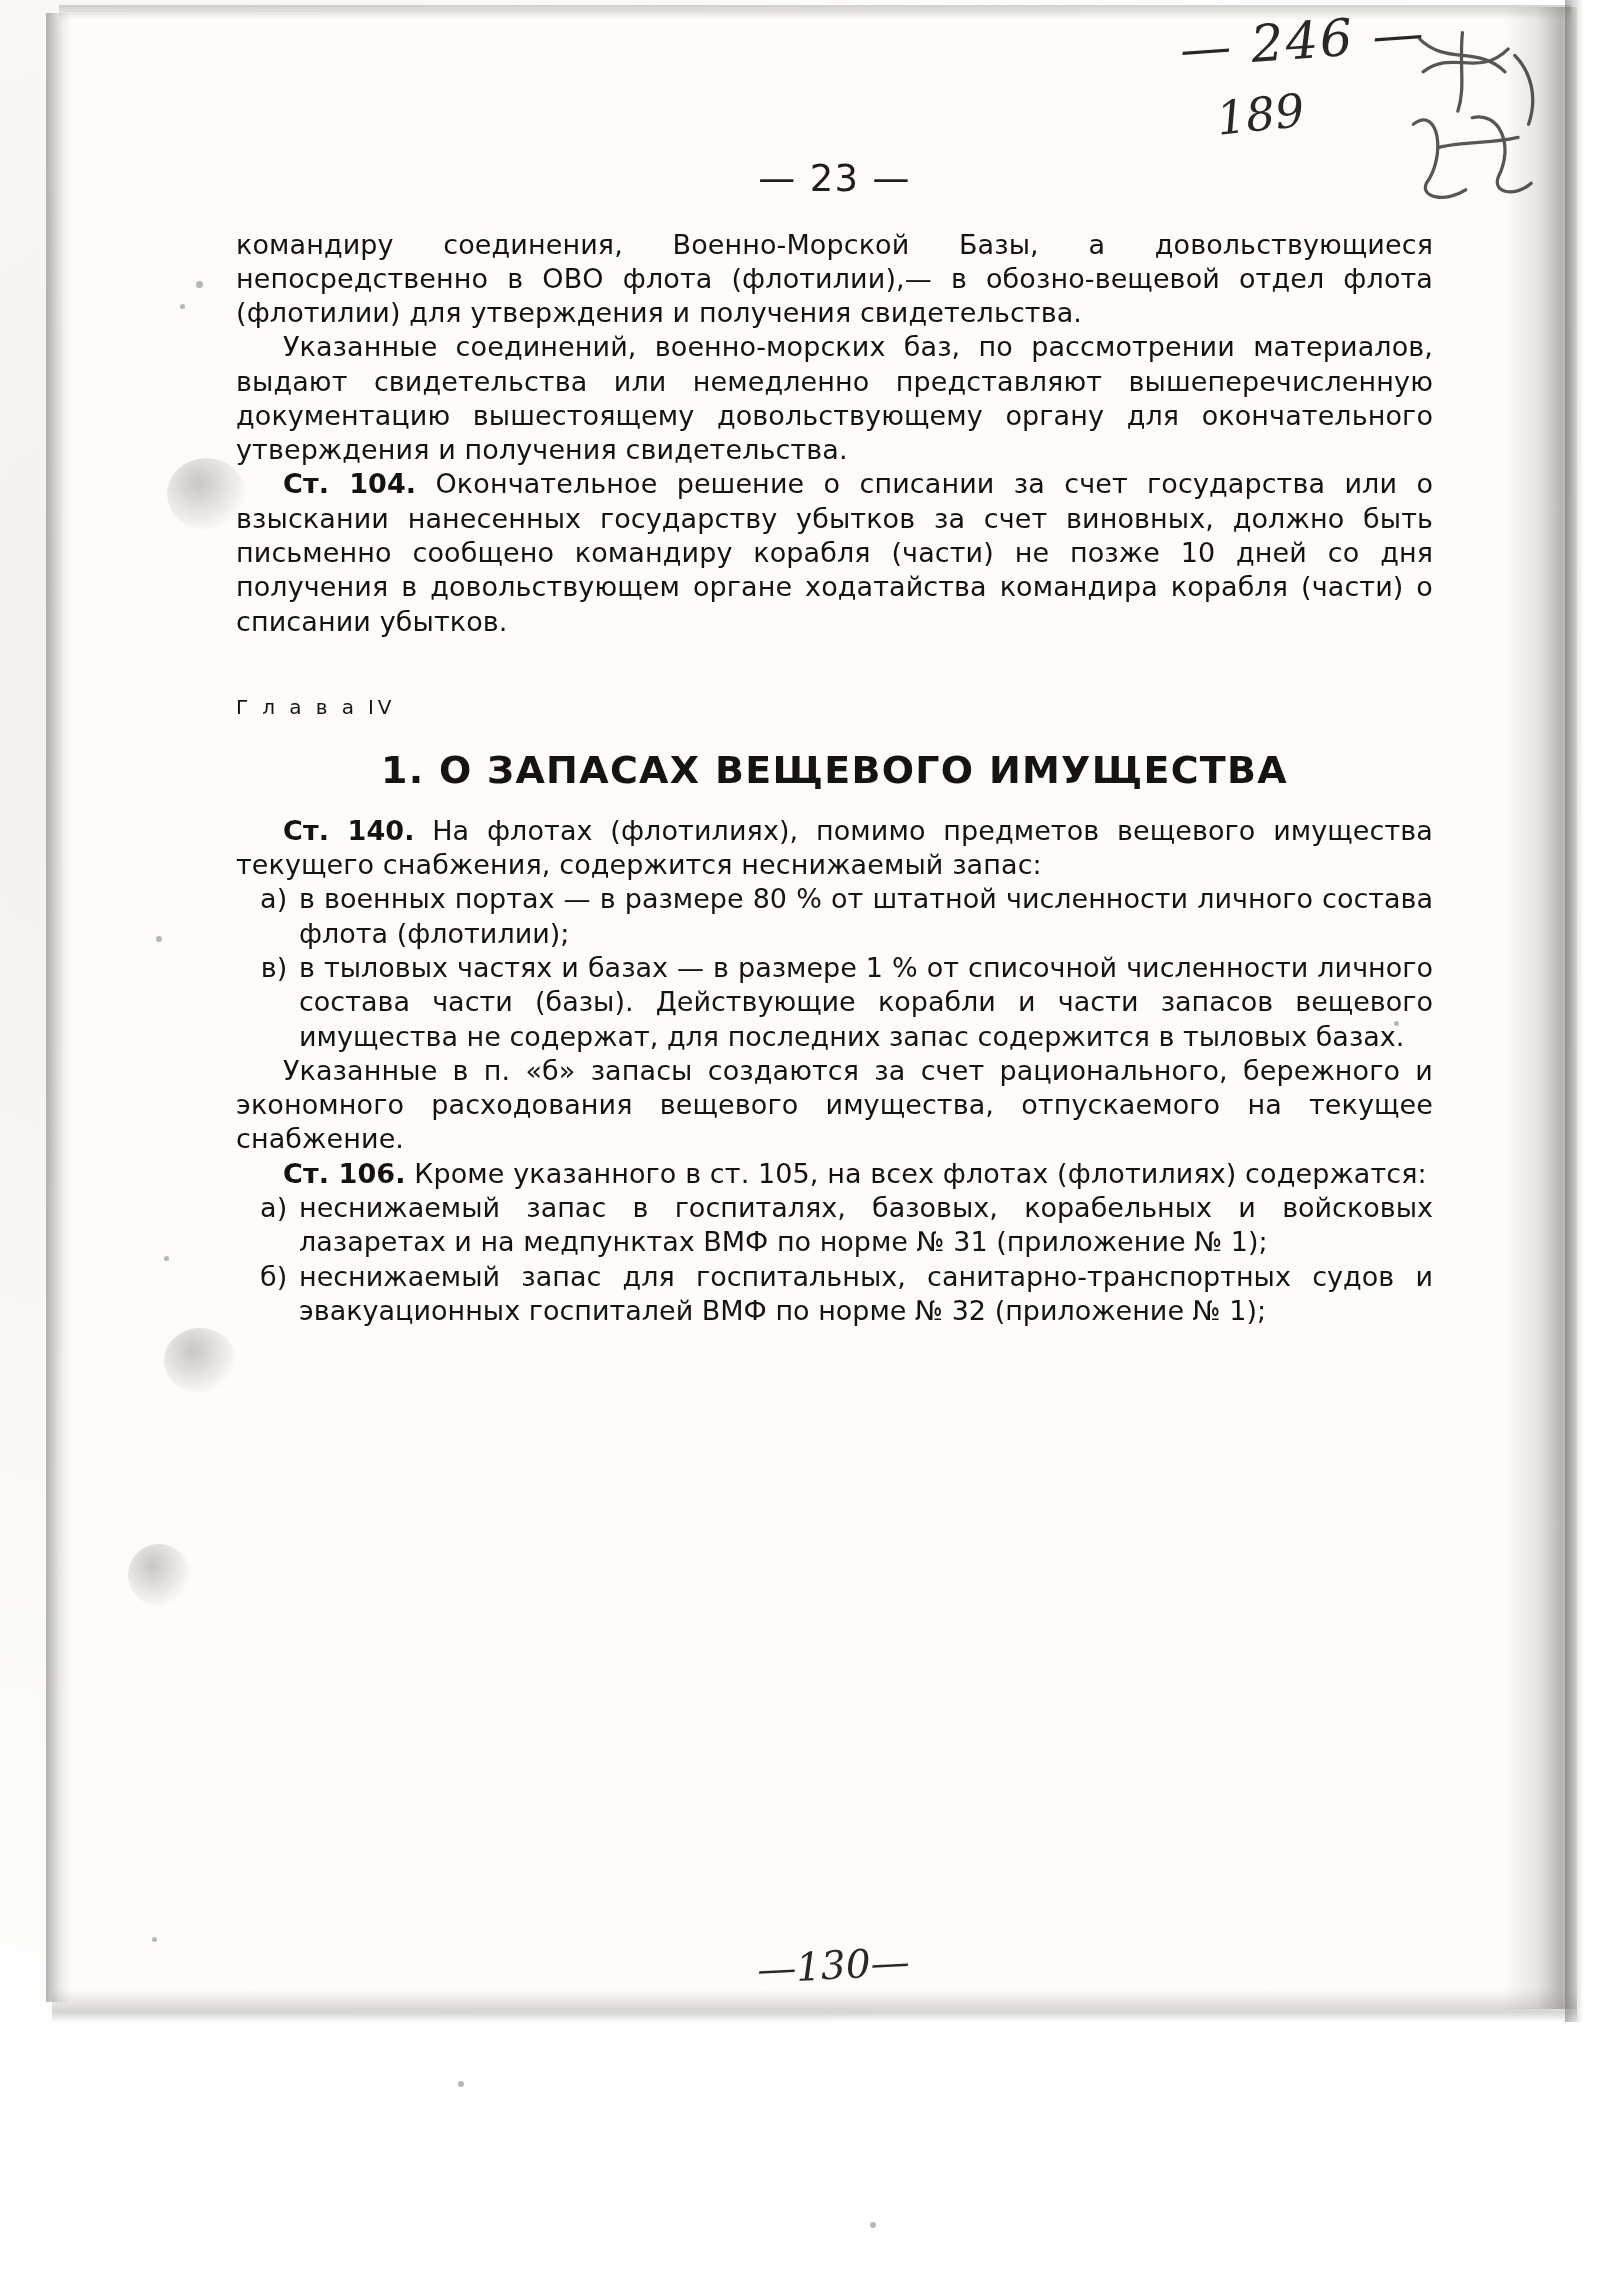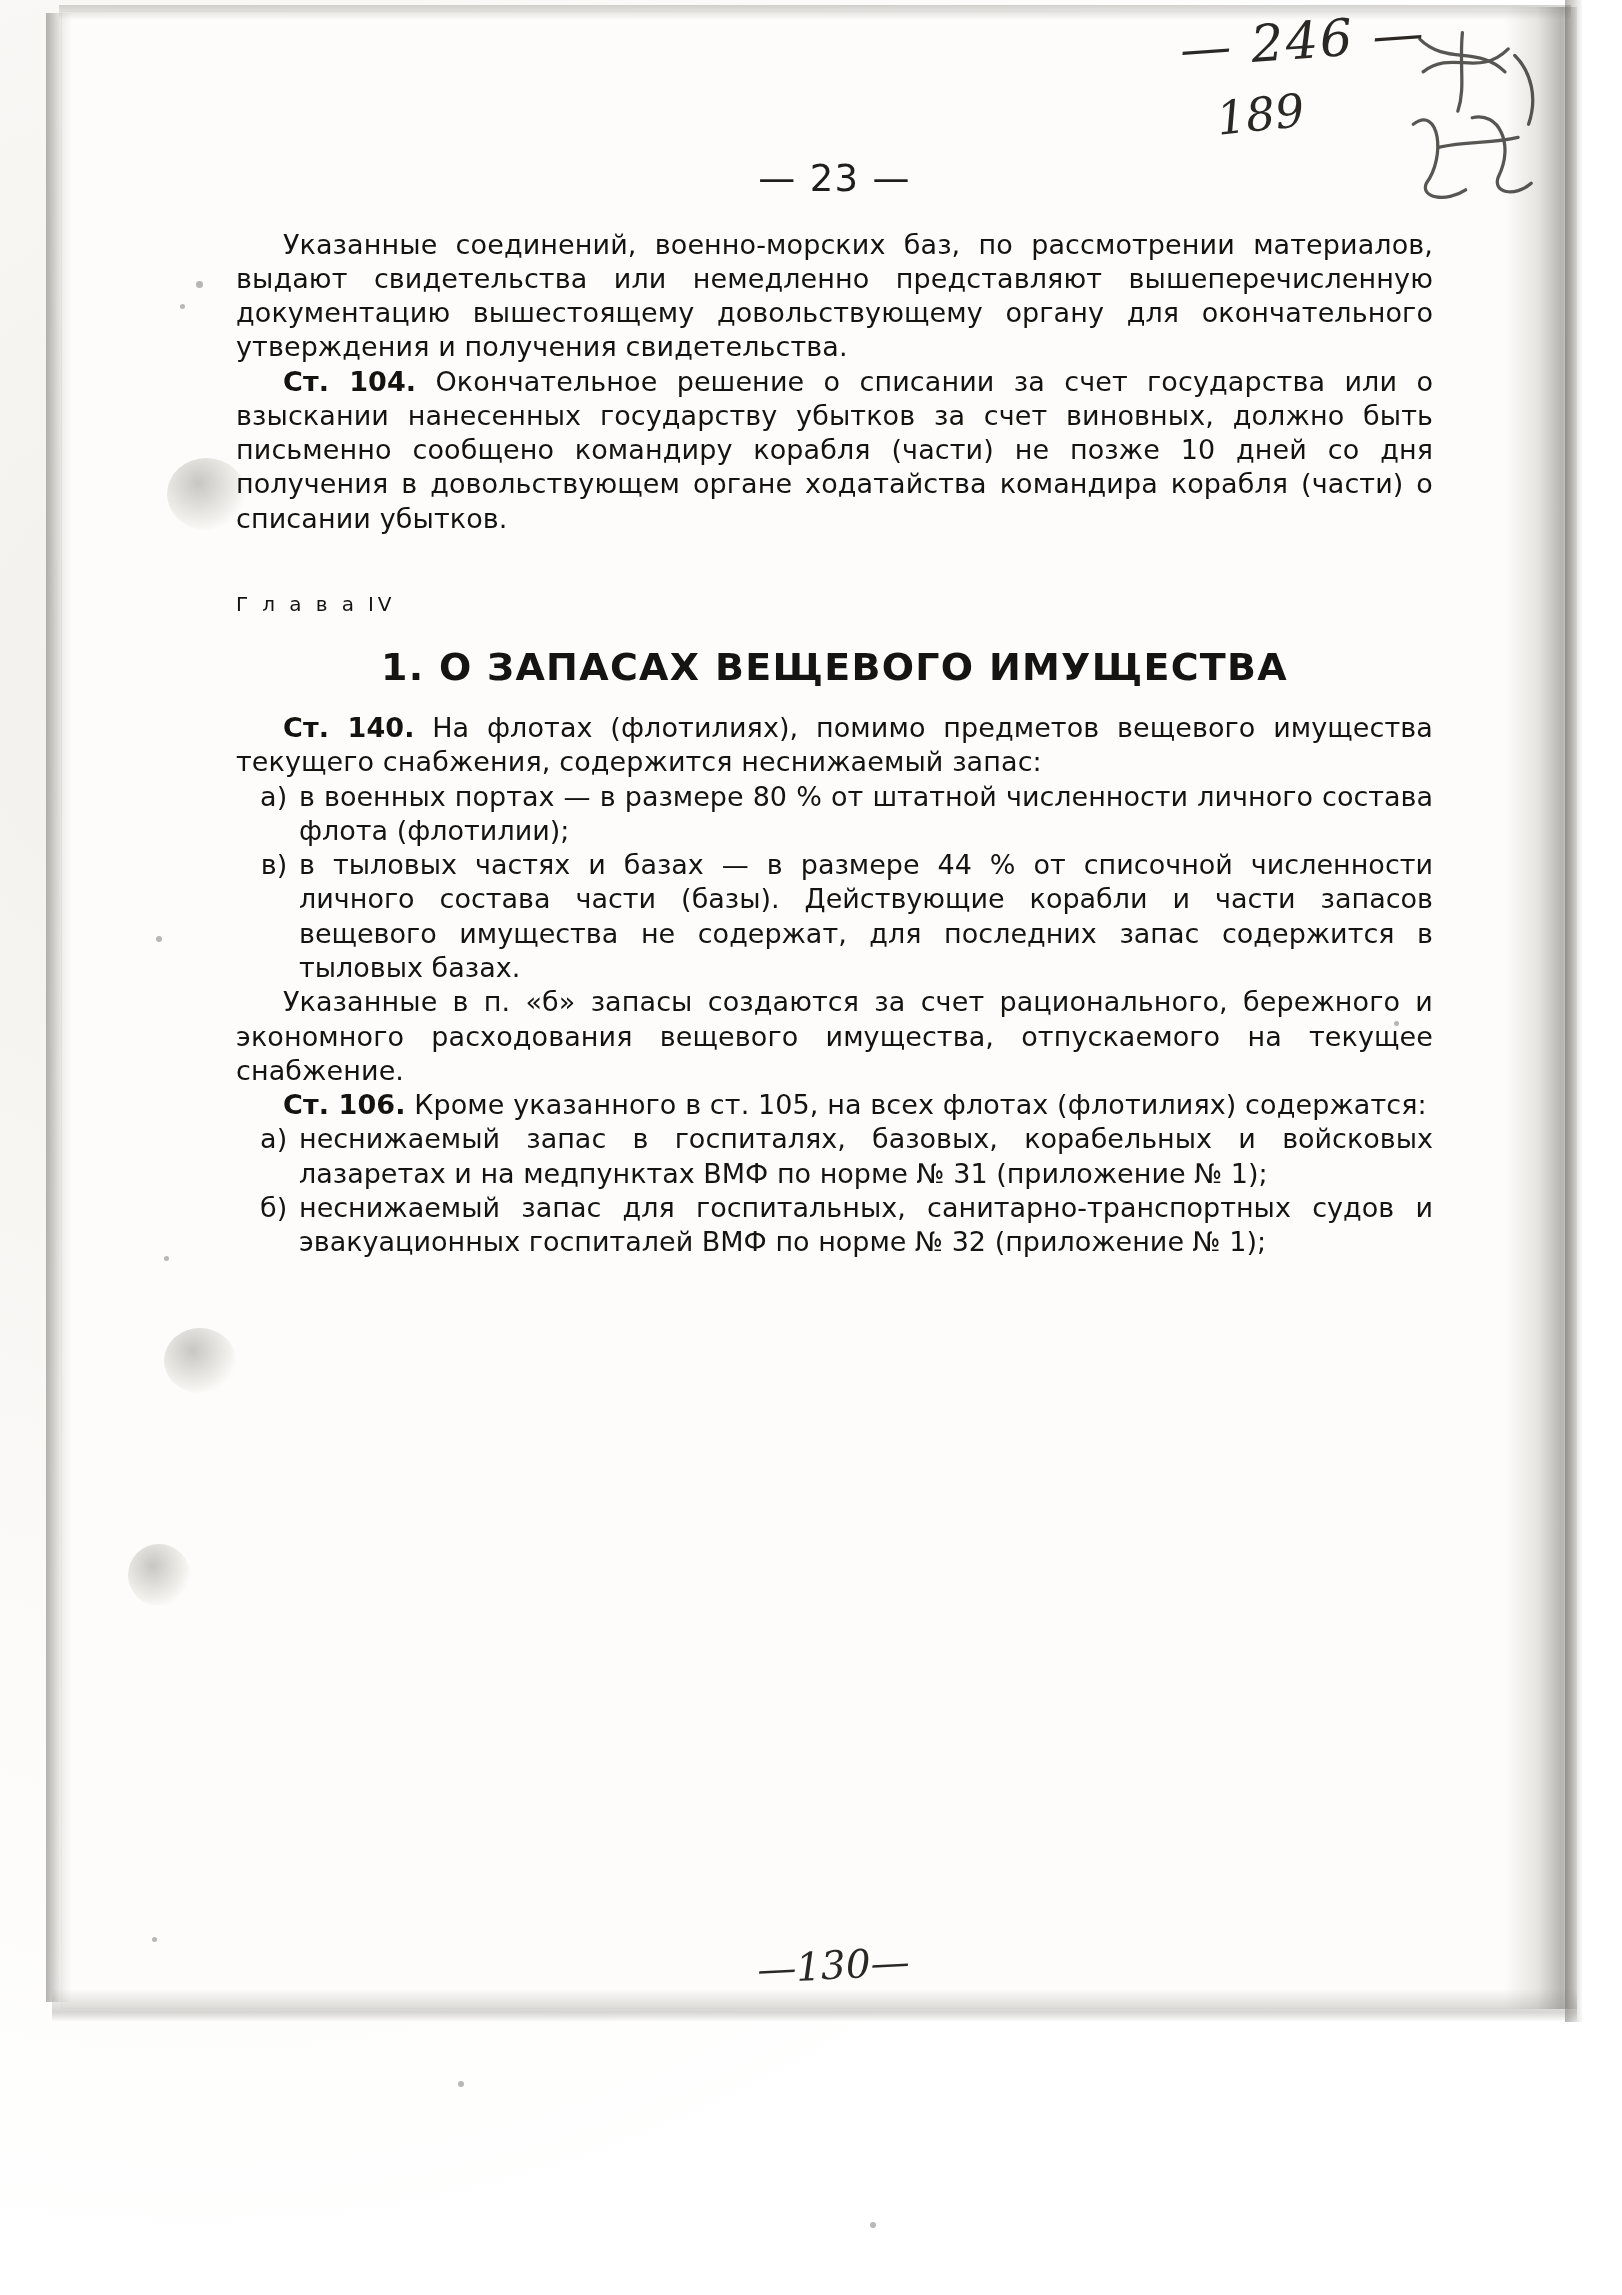--- a/index.html
+++ b/index.html
@@ -204,20 +204,21 @@
     <path d="M110 140 C150 130, 175 180, 150 230 C140 255, 175 262, 200 240"></path>
     <path d="M60 185 C100 175, 140 180, 180 170"></path>
     <path d="M175 45 C200 70, 210 110, 196 150"></path>
   </g>
 </svg>
 
 <div class="content">
 
   <div class="folio">— 23 —</div>
 
+  <p class="body">командиру соединения, Военно-Морской Базы, а довольствую­щиеся непосредственно в ОВО флота (флотилии),— в обозно-вещевой отдел флота (флотилии) для утверждения и получе­ния свидетельства.</p>
 
   <p class="body ind">Указанные соединений, военно-морских баз, по рассмотре­нии материалов, выдают свидетельства или немедленно пред­ставляют вышеперечисленную документацию вышестоящему довольствующему органу для окончательного утверждения и получения свидетельства.</p>
 
   <p class="body ind">
     <span class="st">Ст. 104.</span>
     <span>Окончательное решение о списании за счет госу­дарства или о взыскании нанесенных государству убытков за счет виновных, должно быть письменно сообщено командиру корабля (части) не позже 10 дней со дня получения в до­вольствующем органе ходатайства командира корабля (части) о списании убытков.</span>
   </p>
 
   <div class="chapter">Г л а в а  IV</div>
 
@@ -228,21 +229,21 @@
     <span>На флотах (флотилиях), помимо предметов ве­щевого имущества текущего снабжения, содержится несни­жаемый запас:</span>
   </p>
 
   <ul class="items">
     <li>
       <span class="mark">а)</span>
       <span class="txt">в военных портах — в размере 80 % от штатной числен­ности личного состава флота (флотилии);</span>
     </li>
     <li>
       <span class="mark">в)</span>
-      <span class="txt">в тыловых частях и базах — в размере 44 % от списочной численности личного состава части (базы). Действующие корабли и части запасов вещевого имущества не содер­жат, для последних запас содержится в тыловых базах.</span>
+      <span class="txt">в тыловых частях и базах — в размере 1 % от списочной численности личного состава части (базы). Действующие корабли и части запасов вещевого имущества не содер­жат, для последних запас содержится в тыловых базах.</span>
     </li>
   </ul>
 
   <p class="body ind">Указанные в п. «б» запасы создаются за счет рациональ­ного, бережного и экономного расходования вещевого иму­щества, отпускаемого на текущее снабжение.</p>
 
   <p class="body ind">
     <span class="st">Ст. 106.</span>
     <span>Кроме указанного в ст. 105, на всех флотах (фло­тилиях) содержатся:</span>
   </p>
 

